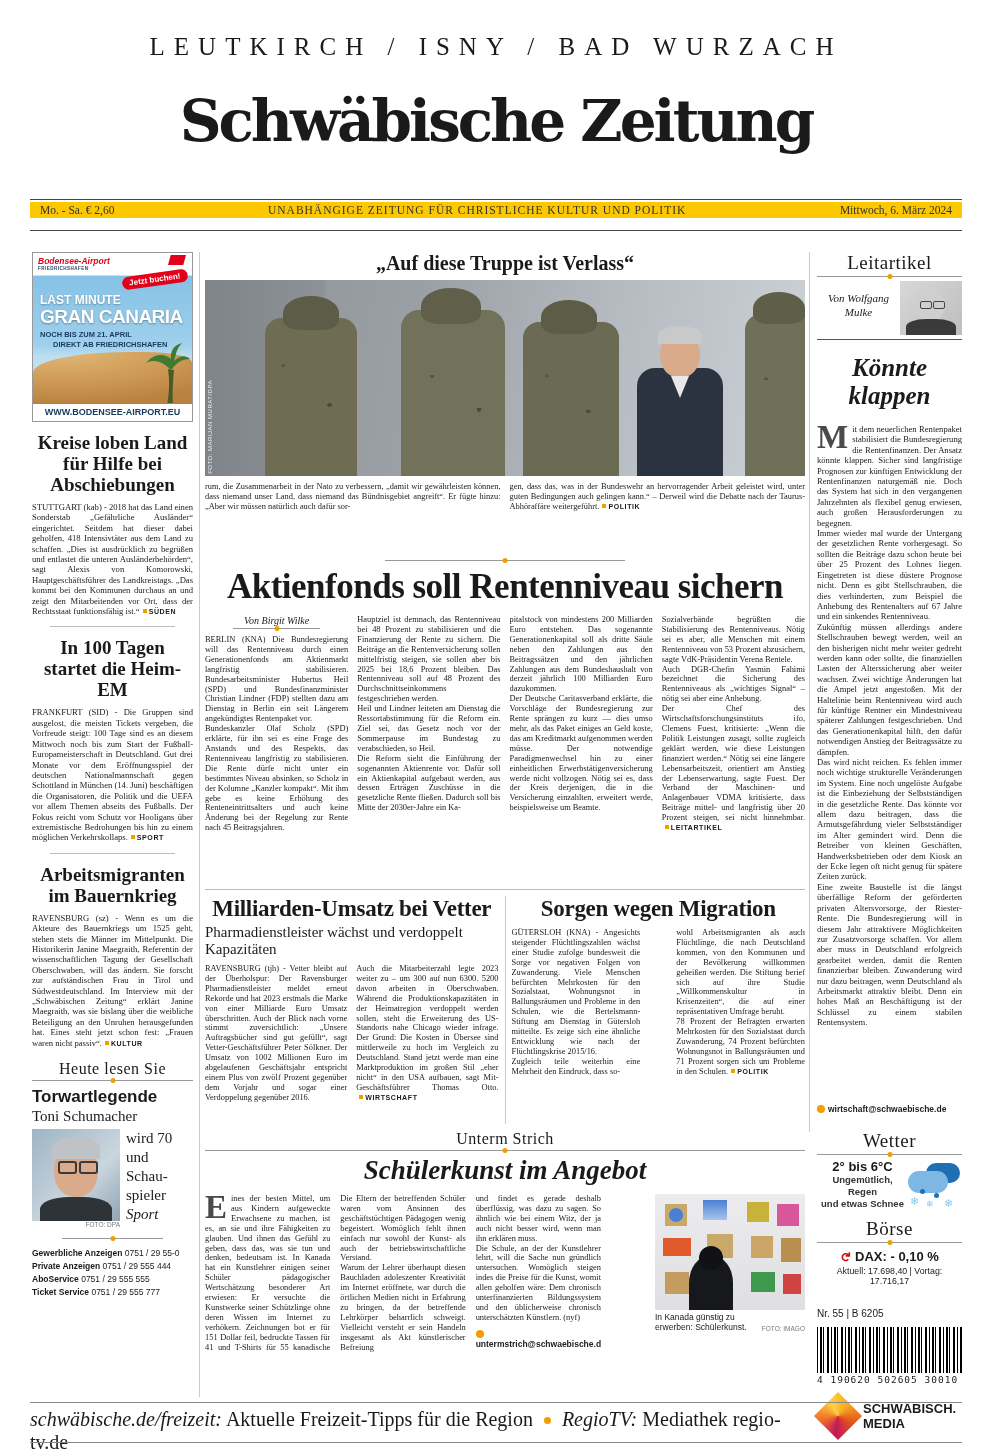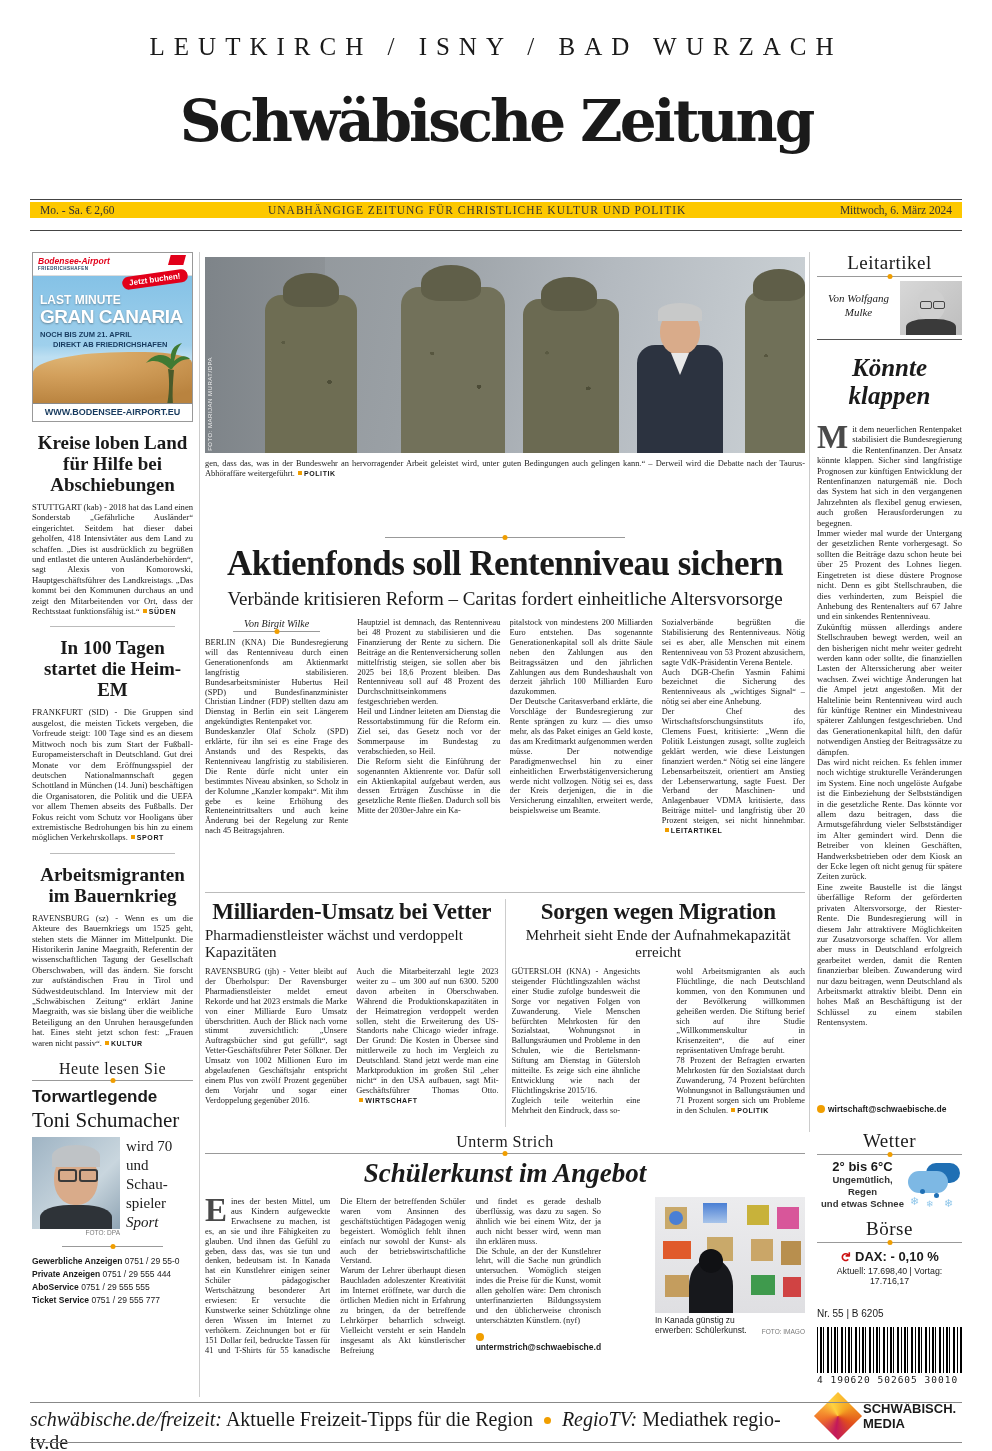--- a/index.html
+++ b/index.html
@@ -90,21 +90,21 @@
 
     <div>
       <div class="hl" style="font-size:19px;line-height:21px;">Arbeitsmigranten im Bauernkrieg</div>
       <p class="lbody" style="margin:7px 0 0;"><span>RAVENSBURG (sz) - Wenn es um die Akteure des Bauernkriegs um 1525 geht, stehen stets die Männer im Mittelpunkt. Die Historikerin Janine Maegraith, Referentin der wissenschaftlichen Tagung der Gesellschaft Oberschwaben, will das ändern. Sie forscht zur aufständischen Frau in Tirol und Südwestdeutschland. Im Interview mit der „Schwäbischen Zeitung“ erklärt Janine Maegraith, was sie bislang über die weibliche Beteiligung an den Unruhen herausgefunden hat. Eines steht jetzt schon fest: „Frauen waren nicht passiv“.</span><span class="endtag"><span class="sq"></span><span class="tg">KULTUR</span></span></p>
     </div>
 
     <div style="margin-top:12px;">
       <div class="sec-title" style="font-size:16px;">Heute lesen Sie</div>
       <div class="sec-rule"></div>
       <div style="margin-top:6px;font:bold 17px 'Liberation Sans',sans-serif;">Torwartlegende</div>
-      <div style="font-size:21px;margin-top:1px;">Toni Schumacher</div>
+      <div style="font-size:15px;margin-top:1px;">Toni Schumacher</div>
       <div style="display:flex;margin-top:4px;gap:6px;">
         <div style="width:88px;">
           <div style="position:relative;width:88px;height:92px;background:linear-gradient(135deg,#9fb4c4,#c9d6de 60%,#8fa4b4);overflow:hidden;">
             <div style="position:absolute;left:22px;top:14px;width:44px;height:54px;border-radius:50% 50% 46% 46%;background:#d9ab8a;"></div>
             <div style="position:absolute;left:20px;top:8px;width:48px;height:22px;border-radius:50% 50% 0 0;background:#bfc3c6;"></div>
             <div style="position:absolute;left:26px;top:32px;width:15px;height:9px;border:2px solid #3a3a3a;border-radius:3px;"></div>
             <div style="position:absolute;left:47px;top:32px;width:15px;height:9px;border:2px solid #3a3a3a;border-radius:3px;"></div>
             <div style="position:absolute;left:8px;bottom:-6px;width:72px;height:30px;border-radius:40% 40% 0 0;background:#2e3338;"></div>
           </div>
           <div class="credit" style="text-align:right;">FOTO: DPA</div>
@@ -124,20 +124,21 @@
     <div style="font:8.5px 'Liberation Sans',sans-serif;line-height:13px;">
       <div><b>Gewerbliche Anzeigen</b> <span>0751 / 29 55-0</span></div>
       <div><b>Private Anzeigen</b> <span>0751 / 29 555 444</span></div>
       <div><b>AboService</b> <span>0751 / 29 555 555</span></div>
       <div><b>Ticket Service</b> <span>0751 / 29 555 777</span></div>
     </div>
   </div>
 
   <div class="abs" style="left:205px;top:252px;width:600px;">
 
+    <div class="hl" style="font-size:20px;">„Auf diese Truppe ist Verlass“</div>
     <div style="position:relative;width:600px;height:196px;margin-top:5px;overflow:hidden;
          background:linear-gradient(100deg,#8d9296 0%,#9aa0a5 35%,#b4bac0 65%,#ccd2d6 100%);">
       <div style="position:absolute;left:0;top:0;width:120px;height:196px;background:linear-gradient(90deg,#7e8489,#8d9296);"></div>
 
       <div style="position:absolute;left:60px;top:38px;width:92px;height:158px;border-radius:16px 16px 0 0;
            background:radial-gradient(10px 8px at 20% 30%,#5a5a42 20%,transparent 21%),radial-gradient(12px 9px at 70% 55%,#4e4e38 20%,transparent 21%),#6e6d53;"></div>
       <div style="position:absolute;left:78px;top:16px;width:56px;height:34px;border-radius:50% 50% 30% 30%;background:#5d5c46;"></div>
       <div style="position:absolute;left:196px;top:30px;width:104px;height:166px;border-radius:18px 18px 0 0;
            background:radial-gradient(11px 8px at 30% 40%,#57563f 20%,transparent 21%),radial-gradient(12px 10px at 75% 60%,#4c4b36 20%,transparent 21%),#72715a;"></div>
       <div style="position:absolute;left:216px;top:8px;width:60px;height:36px;border-radius:50% 50% 30% 30%;background:#605f49;"></div>
@@ -149,26 +150,26 @@
       <div style="position:absolute;left:548px;top:12px;width:52px;height:32px;border-radius:50% 50% 30% 30%;background:#5f5e48;"></div>
 
       <div style="position:absolute;left:432px;top:88px;width:86px;height:108px;border-radius:18px 18px 0 0;background:#2c3340;"></div>
       <div style="position:absolute;left:455px;top:52px;width:40px;height:46px;border-radius:48%;background:#d9ab8a;"></div>
       <div style="position:absolute;left:453px;top:46px;width:44px;height:18px;border-radius:50% 50% 0 0;background:#c8c9c9;"></div>
       <div style="position:absolute;left:466px;top:96px;width:18px;height:22px;background:#e8e8e8;clip-path:polygon(0 0,100% 0,50% 100%);"></div>
       <div style="position:absolute;left:2px;bottom:2px;color:#f0f0f0;font:6px 'Liberation Sans',sans-serif;
            writing-mode:vertical-rl;transform:rotate(180deg);letter-spacing:.5px;">FOTO: MARIJAN MURAT/DPA</div>
     </div>
     <div class="colrow" style="margin-top:6px;height:72px;">
+      <p class="body col" style="margin:0;">rum, die Zusammenarbeit in der Nato zu verbessern, „damit wir gewährleisten können, dass niemand unser Land, dass niemand das Bündnisgebiet angreift“. Er fügte hinzu: „Aber wir müssen natürlich auch dafür sor-</p>
       <p class="body col" style="margin:0;"><span>gen, dass das, was in der Bundeswehr an hervorragender Arbeit geleistet wird, unter guten Bedingungen auch gelingen kann.“ – Derweil wird die Debatte nach der Taurus-Abhöraffäre weitergeführt.</span><span class="endtag"><span class="sq"></span><span class="tg">POLITIK</span></span></p>
     </div>
     <div class="sec-rule" style="margin:6px 180px 0;"></div>
 
     <div class="hl" style="font-size:35px;line-height:40px;letter-spacing:-.5px;margin-top:6px;">Aktienfonds soll Rentenniveau sichern</div>
-    <div style="font-size:19px;text-align:center;margin-top:4px;">Verbände kritisieren Reform – Caritas fordert einheitliche Altersvorsorge</div>
 
     <div class="colrow" style="margin-top:8px;height:266px;">
       <div class="col">
         <div style="font-style:italic;font-size:10px;text-align:center;">Von Birgit Wilke</div>
         <div class="sec-rule" style="margin:2px 28px 6px;"></div>
         <p class="body" style="margin:0;">BERLIN (KNA) Die Bundesregierung will das Rentenniveau durch einen Generationenfonds am Aktienmarkt langfristig stabilisieren. Bundesarbeitsminister Hubertus Heil (SPD) und Bundesfinanzminister Christian Lindner (FDP) stellten dazu am Dienstag in Berlin ein seit Längerem angekündigtes Rentenpaket vor.
 Bundeskanzler Olaf Scholz (SPD) erklärte, für ihn sei es eine Frage des Anstands und des Respekts, das Rentenniveau langfristig zu stabilisieren. Die Rente dürfe nicht unter ein bestimmtes Niveau absinken, so Scholz in der Kolumne „Kanzler kompakt“. Mit ihm gebe es keine Erhöhung des Renteneintrittsalters und auch keine Änderung bei der Regelung zur Rente nach 45 Beitragsjahren.</p>
       </div>
       <p class="body col" style="margin:0;">Hauptziel ist demnach, das Rentenniveau bei 48 Prozent zu stabilisieren und die Finanzierung der Rente zu sichern. Die Beiträge an die Rentenversicherung sollen mittelfristig steigen, sie sollen aber bis 2025 bei 18,6 Prozent bleiben. Das Rentenniveau soll auf 48 Prozent des Durchschnittseinkommens festgeschrieben werden.
 Heil und Lindner leiteten am Dienstag die Ressortabstimmung für die Reform ein. Ziel sei, das Gesetz noch vor der Sommerpause im Bundestag zu verabschieden, so Heil.
@@ -187,21 +188,20 @@
         <div class="hl" style="font-size:23px;letter-spacing:-.3px;">Milliarden-Umsatz bei Vetter</div>
         <div style="font-size:15px;margin-top:2px;">Pharmadienstleister wächst und verdoppelt Kapazitäten</div>
         <div class="colrow" style="margin-top:6px;">
           <p class="body col" style="margin:0;">RAVENSBURG (tjh) - Vetter bleibt auf der Überholspur: Der Ravensburger Pharmadienstleister meldet erneut Rekorde und hat 2023 erstmals die Marke von einer Milliarde Euro Umsatz überschritten. Auch der Blick nach vorne stimmt zuversichtlich: „Unsere Auftragsbücher sind gut gefüllt“, sagt Vetter-Geschäftsführer Peter Sölkner. Der Umsatz von 1002 Millionen Euro im abgelaufenen Geschäftsjahr entspricht einem Plus von zwölf Prozent gegenüber dem Vorjahr und sogar einer Verdoppelung gegenüber 2016.</p>
           <p class="body col" style="margin:0;"><span>Auch die Mitarbeiterzahl legte 2023 weiter zu – um 300 auf nun 6300. 5200 davon arbeiten in Oberschwaben. Während die Produktionskapazitäten in der Heimatregion verdoppelt werden sollen, steht die Erweiterung des US-Standorts nahe Chicago wieder infrage. Der Grund: Die Kosten in Übersee sind mittlerweile zu hoch im Vergleich zu Deutschland. Stand jetzt werde man eine Marktproduktion im großen Stil „eher nicht“ in den USA aufbauen, sagt Mit-Geschäftsführer Thomas Otto.</span><span class="endtag"><span class="sq"></span><span class="tg">WIRTSCHAFT</span></span></p>
         </div>
       </div>
       <div class="vline" style="margin:0 6px;"></div>
       <div style="width:294px;overflow:hidden;">
         <div class="hl" style="font-size:23px;letter-spacing:-.3px;">Sorgen wegen Migration</div>
-        <div style="font-size:15px;margin-top:2px;text-align:center;">Mehrheit sieht Ende der Aufnahmekapazität erreicht</div>
         <div class="colrow" style="margin-top:6px;gap:36px;">
           <p class="body col" style="margin:0;">GÜTERSLOH (KNA) - Angesichts steigender Flüchtlingszahlen wächst einer Studie zufolge bundesweit die Sorge vor negativen Folgen von Zuwanderung. Viele Menschen befürchten Mehrkosten für den Sozialstaat, Wohnungsnot in Ballungsräumen und Probleme in den Schulen, wie die Bertelsmann-Stiftung am Dienstag in Gütersloh mitteilte. Es zeige sich eine ähnliche Entwicklung wie nach der Flüchtlingskrise 2015/16.
 Zugleich teile weiterhin eine Mehrheit den Eindruck, dass so-</p>
           <p class="body col" style="margin:0;"><span>wohl Arbeitsmigranten als auch Flüchtlinge, die nach Deutschland kommen, von den Kommunen und der Bevölkerung willkommen geheißen werden. Die Stiftung berief sich auf ihre Studie „Willkommenskultur in Krisenzeiten“, die auf einer repräsentativen Umfrage beruht.
 78 Prozent der Befragten erwarten Mehrkosten für den Sozialstaat durch Zuwanderung, 74 Prozent befürchten Wohnungsnot in Ballungsräumen und 71 Prozent sorgen sich um Probleme in den Schulen.</span><span class="endtag"><span class="sq"></span><span class="tg">POLITIK</span></span></p>
         </div>
       </div>
     </div>
 
     <div style="margin-top:6px;">

